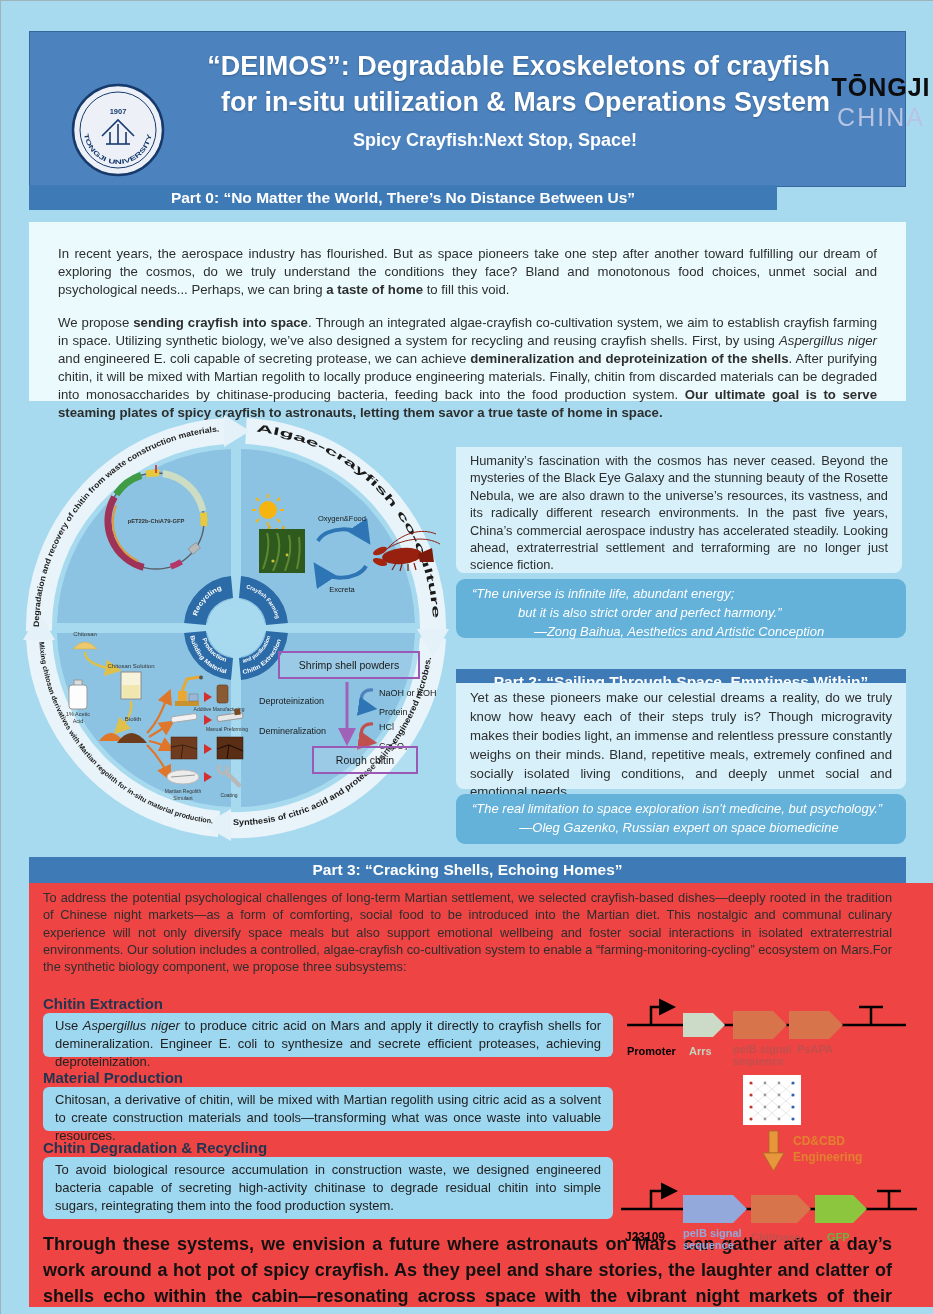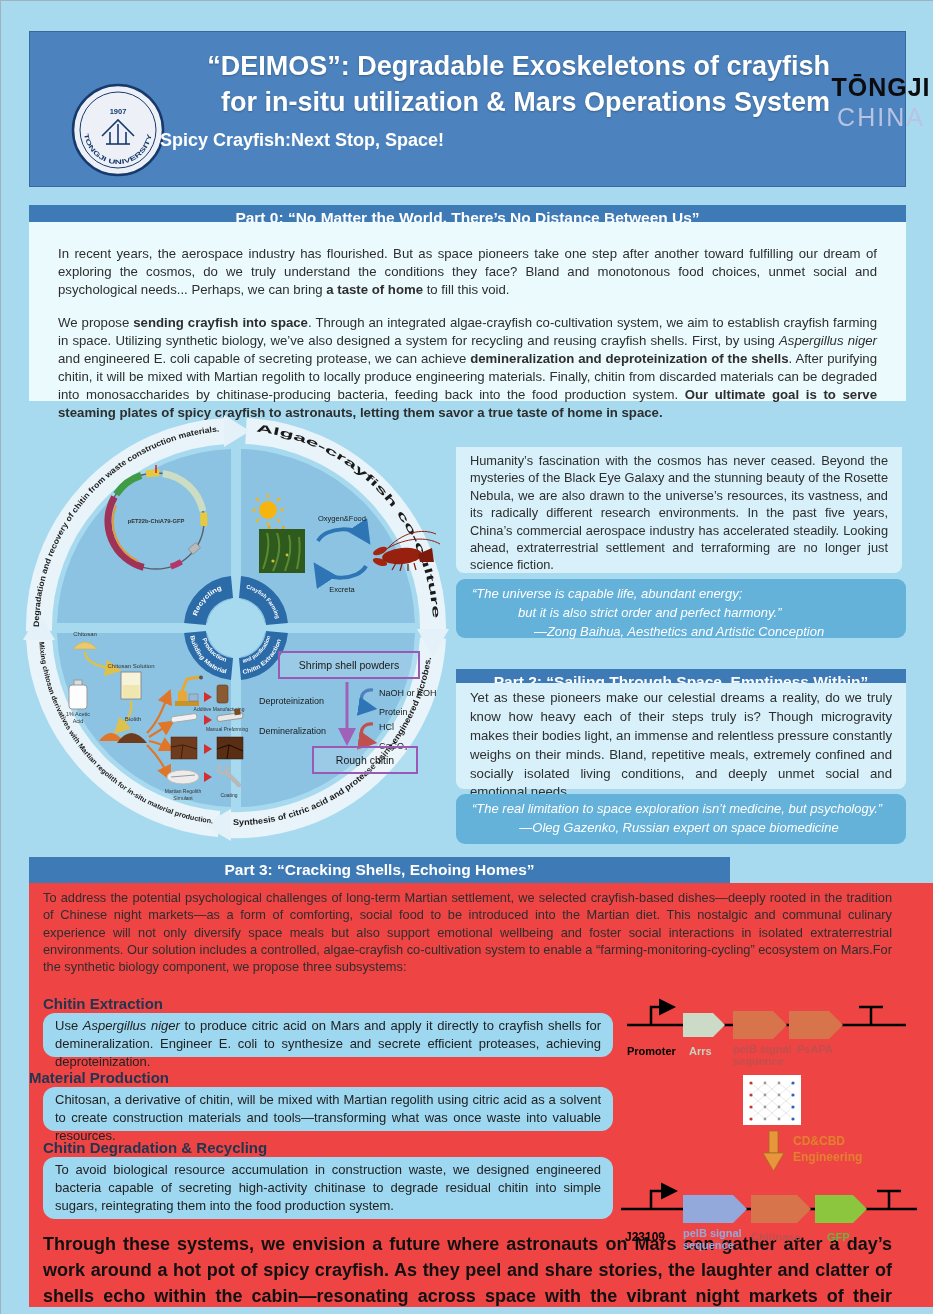--- a/index.html
+++ b/index.html
@@ -6,54 +6,54 @@
   .page{position:relative;width:933px;height:1314px;background:#a7daee;border:1px solid #9fb3ba;
         font-family:"Liberation Sans",sans-serif;overflow:hidden;}
   .abs{position:absolute;}
   .b{font-weight:bold;}
   .i{font-style:italic;}
 
   
   .hdr{left:28px;top:30px;width:877px;height:156px;background:#4c82bd;border:1px solid #35689f;box-sizing:border-box;}
   .hdr-title{left:130px;top:16px;width:670px;text-align:right;color:#fff;font-weight:bold;
              font-size:27px;line-height:36px;text-shadow:0 1px 2px rgba(0,0,0,.25);}
-  .hdr-sub{left:130px;top:98px;width:670px;color:#fff;font-weight:bold;font-size:18px;}
+  .hdr-sub{left:130px;top:98px;width:670px;text-align:center;color:#fff;font-weight:bold;font-size:18px;}
   .brand{left:796px;top:40px;width:110px;text-align:center;line-height:30px;}
   .brand-top{font-size:25px;font-weight:bold;color:#0c0c0e;letter-spacing:1px;}
   .brand-bot{font-size:25px;color:#b7c4e2;letter-spacing:2px;}
   .seal{left:40px;top:50px;width:96px;height:96px;}
 
   
   .bar{background:#3e7ab6;color:#fff;font-weight:bold;font-size:15.5px;text-align:center;line-height:25px;height:25px;}
-  .bar0{left:28px;top:204px;width:877px;}
+  .bar0{left:28px;top:184px;width:748px;}
   .body0{left:28px;top:221px;width:877px;height:179px;background:#eafafd;box-sizing:border-box;
          padding:8px 14px;color:#2e2e2e;font-size:13.2px;line-height:1.36;text-align:justify;}
   .body0 p{margin:15px;}
 
   .bar1{left:455px;top:420px;width:450px;height:26px;line-height:26px;}
   .body1{left:455px;top:446px;width:446px;height:126px;background:#d7f0f9;box-sizing:border-box;
          padding:5px 14px;color:#2e2e2e;font-size:12.8px;line-height:1.36;text-align:justify;
          border-radius:0 0 8px 8px;}
   .quote{background:#64b1d9;border-radius:9px;color:#fff;font-style:italic;box-sizing:border-box;
          padding:6px 16px;font-size:13px;line-height:1.45;}
   .quote1{left:455px;top:578px;width:450px;height:59px;}
   .quote2{left:455px;top:793px;width:450px;height:50px;}
   .q-ind{padding-left:46px;}
   .q-att{text-align:center;padding-right:4px;}
 
   .bar2{left:455px;top:668px;width:450px;height:26px;line-height:26px;}
   .body2{left:455px;top:682px;width:450px;height:106px;background:#d7f0f9;box-sizing:border-box;
          padding:6px 14px;color:#2e2e2e;font-size:13.2px;line-height:1.43;text-align:justify;
          border-radius:0 0 8px 8px;}
 
-  .bar3{left:28px;top:856px;width:701px;height:26px;line-height:26px;}
+  .bar3{left:28px;top:856px;width:877px;height:26px;line-height:26px;}
   .c3{left:28px;top:882px;width:877px;height:424px;background:#ef4444;padding-left:35px;}
   .p3-intro{left:14px;top:6px;width:849px;color:#2e2e2e;font-size:12.8px;line-height:1.35;text-align:justify;}
   .p3-h{color:#1f3550;font-weight:bold;font-size:15px;}
-  .p3-box{background:#9ed7f0;border-radius:12px;box-sizing:border-box;padding:4px 12px;
+  .p3-box{background:#9ed7f0;border-radius:6px;box-sizing:border-box;padding:4px 12px;
           color:#222;font-size:13px;line-height:1.4;text-align:justify;width:570px;left:14px;}
   .p3-close{left:14px;top:348px;width:849px;color:#111;font-weight:bold;font-size:18px;line-height:1.45;text-align:justify;}
 
   .cycle{left:20px;top:408px;width:432px;height:440px;}
   svg text{font-family:"Liberation Sans",sans-serif;}
   .serifl{font-family:"Liberation Serif",serif;font-weight:bold;}
 </style>
 </head>
 <body>
 
@@ -306,40 +306,40 @@
       <path d="M352,315 C338,313 336,331 350,333" stroke="#c0504d" stroke-width="3.2" fill="none" marker-end="url(#mRd)"></path>
       <text x="358" y="321" font-size="9" fill="#1a1a1a">HCl</text>
       <text x="358" y="340" font-size="9" fill="#1a1a1a">CaCO₃</text>
       <rect x="292" y="338" width="104" height="26" fill="rgba(255,255,255,0.12)" stroke="#9b59b6" stroke-width="2"></rect>
       <text x="344" y="355" text-anchor="middle" font-size="10.5" fill="#1a1a1a">Rough chitin</text>
     </g>
   </svg>
 
   <div class="abs body1">Humanity’s fascination with the cosmos has never ceased. Beyond the mysteries of the Black Eye Galaxy and the stunning beauty of the Rosette Nebula, we are also drawn to the universe’s resources, its vastness, and its radically different research environments. In the past five years, China’s commercial aerospace industry has accelerated steadily. Looking ahead, extraterrestrial settlement and terraforming are no longer just science fiction.</div>
   <div class="abs quote quote1">
-    <div>“The universe is capable life, abundant energy;</div>
+    <div>“The universe is infinite life, abundant energy;</div>
     <div class="q-ind">but it is also strict order and perfect harmony.”</div>
     <div class="q-att">—Zong Baihua, Aesthetics and Artistic Conception</div>
   </div>
 
   <div class="abs bar bar2">Part 2: “Sailing Through Space, Emptiness Within”</div>
   <div class="abs body2">Yet as these pioneers make our celestial dreams a reality, do we truly know how heavy each of their steps truly is? Though microgravity makes their bodies light, an immense and relentless pressure constantly weighs on their minds. Bland, repetitive meals, extremely confined and socially isolated living conditions, and deeply unmet social and emotional needs...</div>
   <div class="abs quote quote2">
     <div>“The real limitation to space exploration isn’t medicine, but psychology.”</div>
     <div class="q-att">—Oleg Gazenko, Russian expert on space biomedicine</div>
   </div>
 
   <div class="abs bar bar3">Part 3: “Cracking Shells, Echoing Homes”</div>
   <div class="abs c3">
     <div class="abs p3-intro">To address the potential psychological challenges of long-term Martian settlement, we selected crayfish-based dishes—deeply rooted in the tradition of Chinese night markets—as a form of comforting, social food to be introduced into the Martian diet. This nostalgic and communal culinary experience will not only diversify space meals but also support emotional wellbeing and foster social interactions in isolated extraterrestrial environments. Our solution includes a controlled, algae-crayfish co-cultivation system to enable a “farming-monitoring-cycling” ecosystem on Mars.For the synthetic biology component, we propose three subsystems:</div>
 
     <div class="abs p3-h" style="left:14px;top:112px;">Chitin Extraction</div>
     <div class="abs p3-box" style="top:130px;height:44px;"><span>Use </span><span class="i">Aspergillus niger</span><span> to produce citric acid on Mars and apply it directly to crayfish shells for demineralization. Engineer E. coli to synthesize and secrete efficient proteases, achieving deproteinization.</span></div>
 
-    <div class="abs p3-h" style="left:0;top:186px;text-align:center;">Material Production</div>
+    <div class="abs p3-h" style="left:14px;top:186px;text-align:center;">Material Production</div>
     <div class="abs p3-box" style="top:204px;height:44px;">Chitosan, a derivative of chitin, will be mixed with Martian regolith using citric acid as a solvent to create construction materials and tools—transforming what was once waste into valuable resources.</div>
 
     <div class="abs p3-h" style="left:14px;top:256px;">Chitin Degradation &amp; Recycling</div>
     <div class="abs p3-box" style="top:274px;height:62px;">To avoid biological resource accumulation in construction waste, we designed engineered bacteria capable of secreting high-activity chitinase to degrade residual chitin into simple sugars, reintegrating them into the food production system.</div>
 
     <div class="abs p3-close">Through these systems, we envision a future where astronauts on Mars can gather after a day’s work around a hot pot of spicy crayfish. As they peel and share stories, the laughter and clatter of shells echo within the cabin—resonating across space with the vibrant night markets of their homeland.</div>
 
     <svg class="abs" style="left:592px;top:112px;width:295px;height:75px;" viewBox="0 0 295 75">
       <line x1="6" y1="30" x2="285" y2="30" stroke="#000" stroke-width="2.5"></line>
       <path d="M30,30 L30,12 L50,12" stroke="#000" stroke-width="2.5" fill="none" marker-end="url(#mBlk)"></path>

